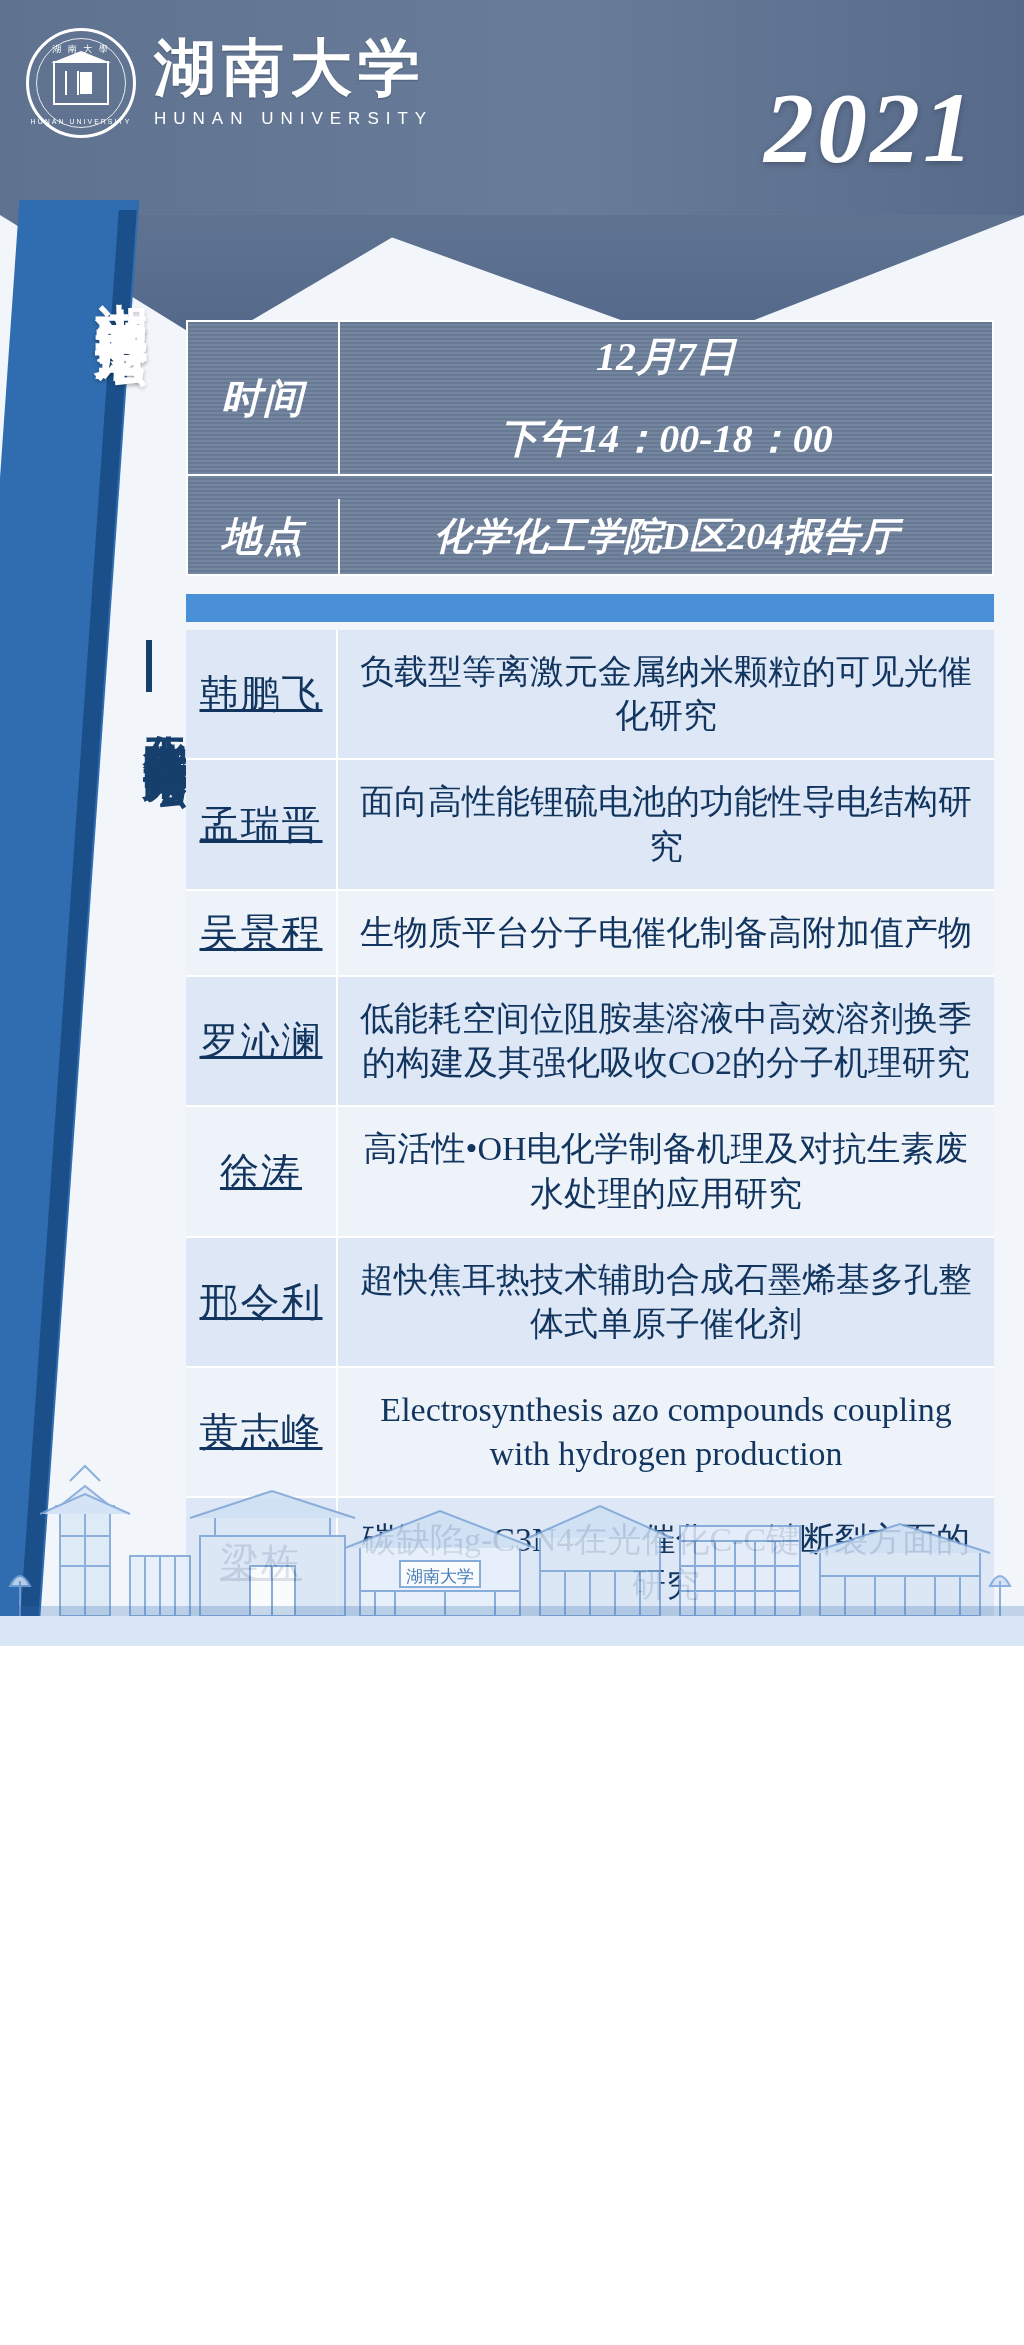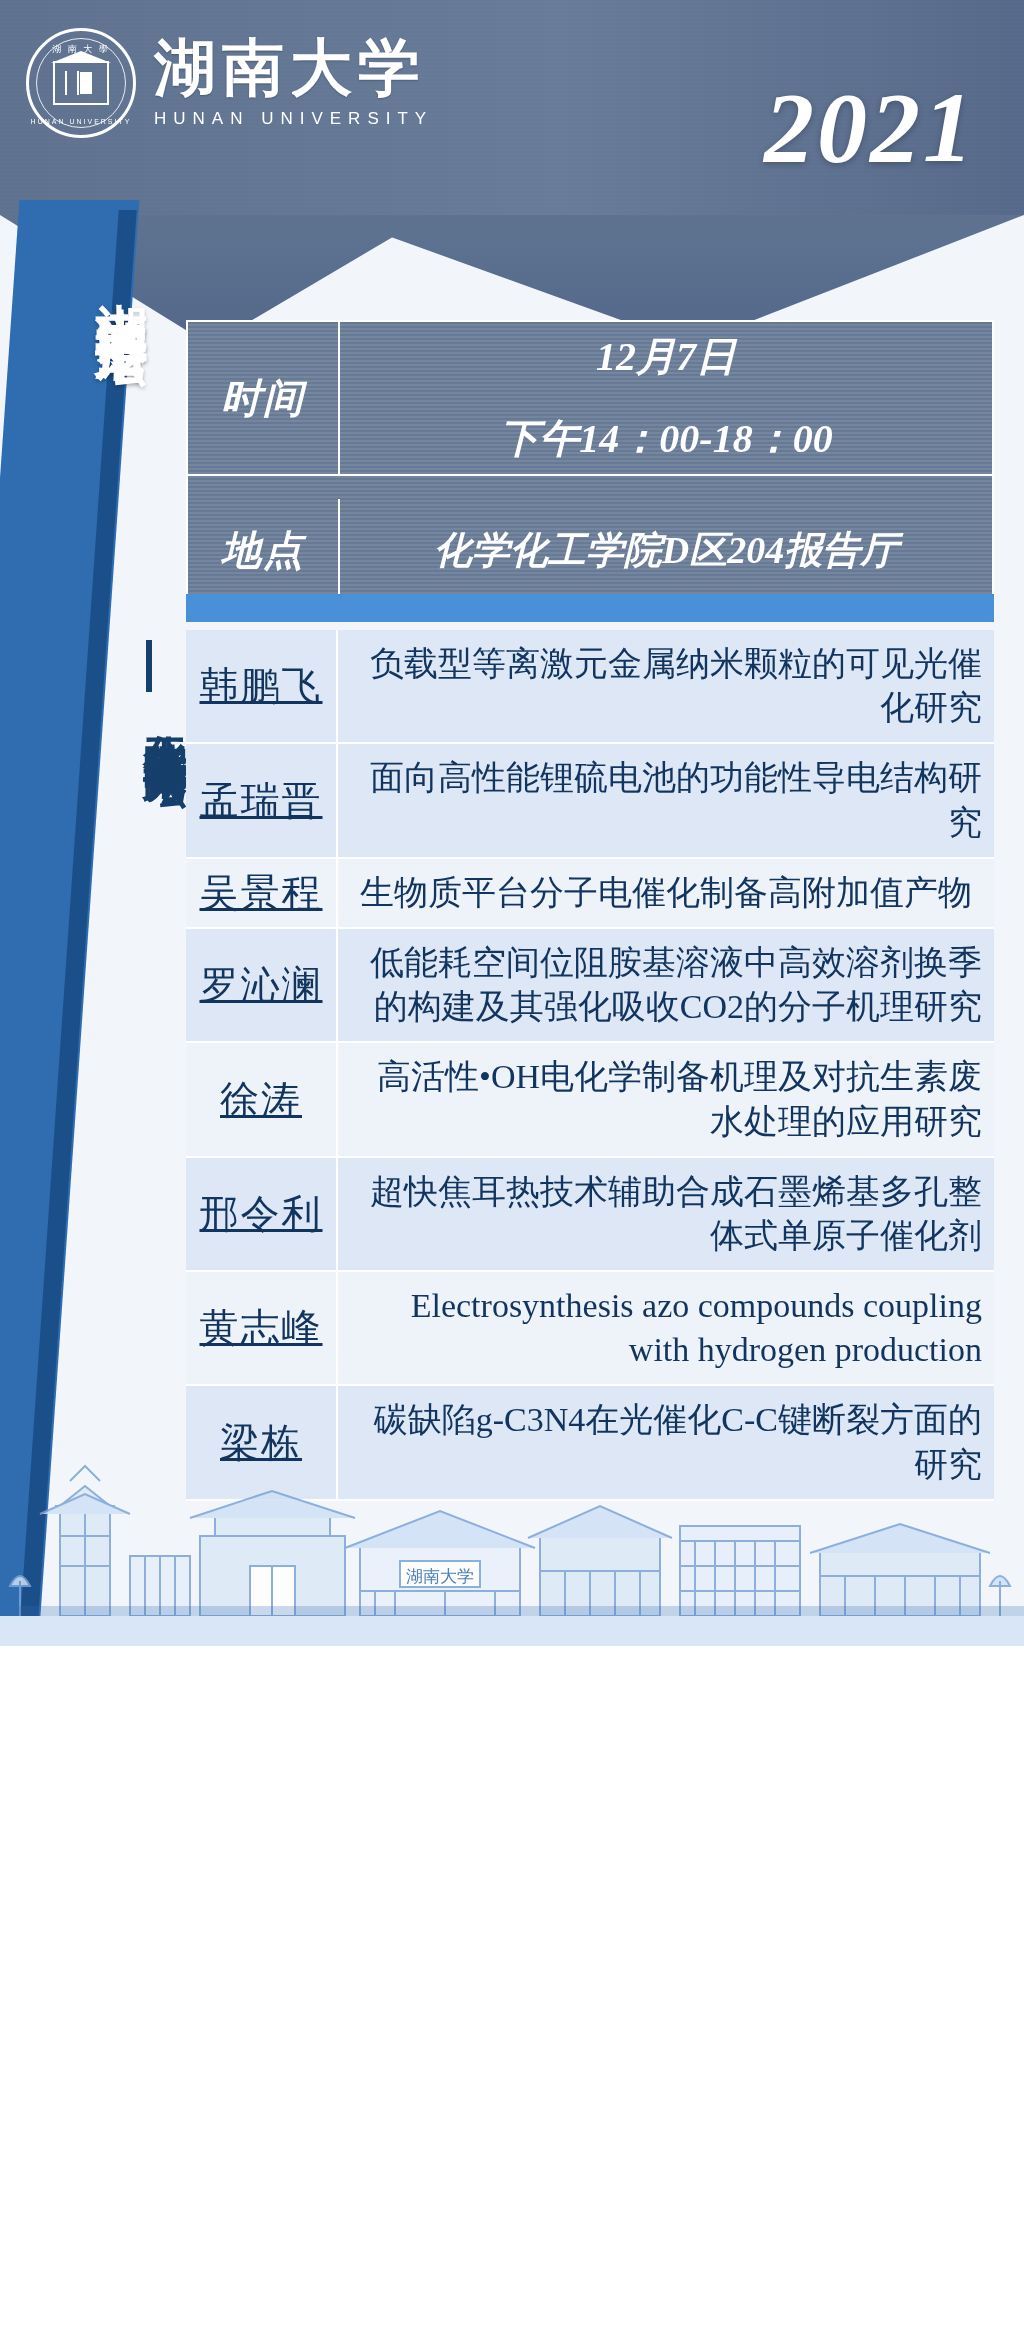--- a/index.html
+++ b/index.html
@@ -237,21 +237,21 @@
     flex: 0 0 150px;
     display: flex;
     align-items: center;
     justify-content: center;
     font-family: "Liberation Serif", serif;
     font-style: italic;
     font-weight: bold;
     font-size: 40px;
     letter-spacing: 2px;
     border-right: 2px solid #ffffff;
-    padding: 24px 0;
+    padding: 10px 0;
   }
   .info-value {
     flex: 1;
     display: flex;
     flex-direction: column;
     align-items: center;
     justify-content: center;
     font-family: "Liberation Serif", serif;
     font-style: italic;
     font-weight: bold;
@@ -293,26 +293,26 @@
     color: #12355f;
     border-right: 2px solid #ffffff;
     letter-spacing: 2px;
     text-decoration: underline;
   }
   .sp-title {
     flex: 1;
     display: flex;
     align-items: center;
     justify-content: center;
-    text-align: right;
+    text-align: center;
     font-family: "Liberation Serif", serif;
     font-size: 34px;
     line-height: 1.3;
     color: #12355f;
-    padding: 12px 12px;
+    padding: 20px 12px;
     box-sizing: border-box;
   }
   .odd  { background: #dde7f5; }
   .even { background: #eef3fa; }
 
   
   .skyline {
     position: absolute;
     left: 0; bottom: 30px;
     width: 1024px; height: 230px;

